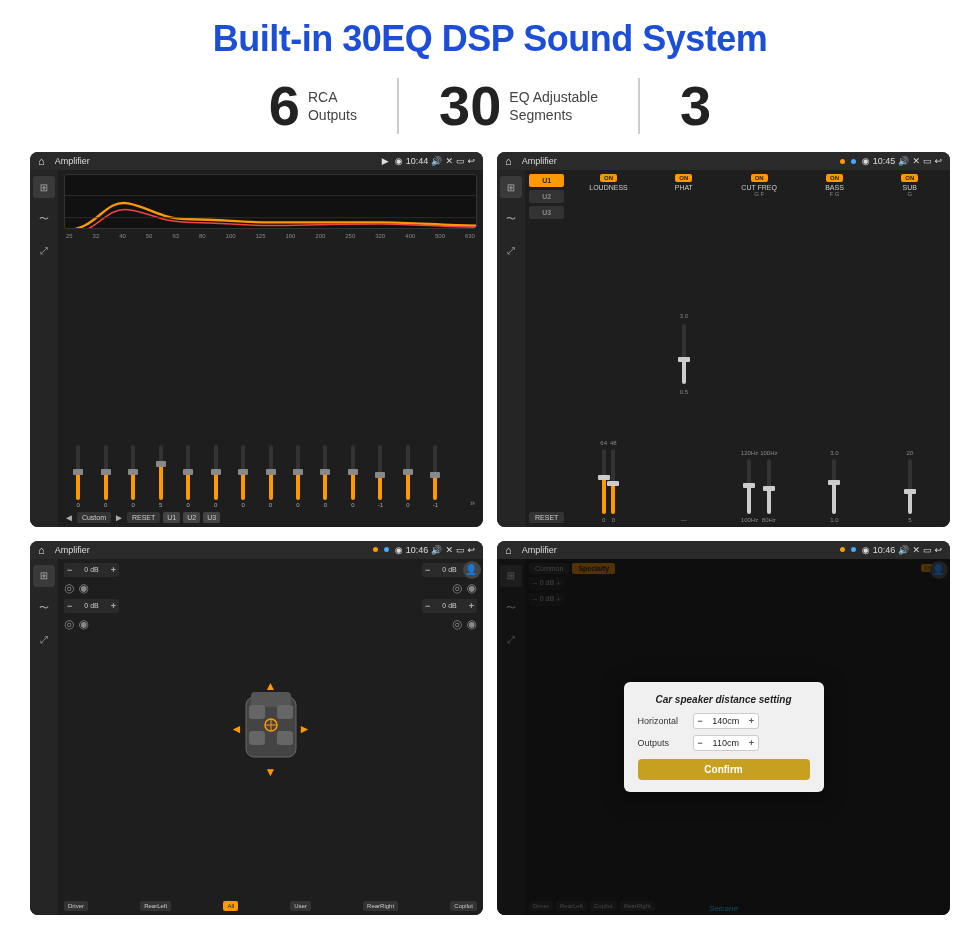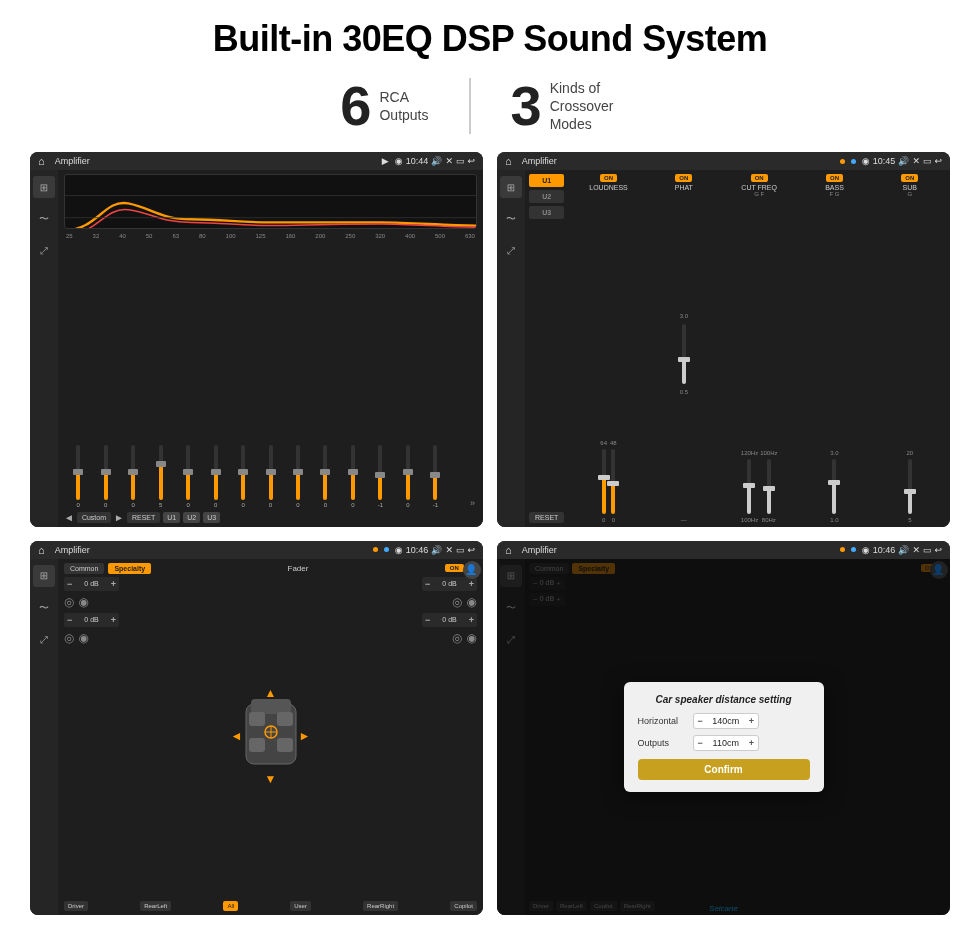--- a/index.html
+++ b/index.html
@@ -18,21 +18,21 @@
       display: flex;
       flex-direction: column;
       align-items: center;
       padding: 18px 30px 10px 30px;
     }
 
     
     .main-title {
       font-size: 36px;
       font-weight: 900;
-      color: #000000;
+      color: #1d4ed8;
       text-align: right;
       margin-bottom: 18px;
       letter-spacing: -0.5px;
     }
 
     
     .stats-row {
       display: flex;
       align-items: center;
       justify-content: center;
@@ -505,22 +505,25 @@
 <div class="page-wrapper">
 
   <h1 class="main-title">Built-in 30EQ DSP Sound System</h1>
 
   <div class="stats-row">
     <div class="stat-item">
       <span class="stat-number">6</span>
       <span class="stat-label">RCA<br>Outputs</span>
     </div>
     <div class="stat-item">
+      <span class="stat-number">30</span>
+      <span class="stat-label">EQ Adjustable<br>Segments</span>
+    </div>
+    <div class="stat-item">
       <span class="stat-number">3</span>
-      <span class="stat-label">Kinds of<br>Crossover Modes</span>
     </div>
   </div>
 
   <div class="screens-grid">
 
     <div class="screen-card">
       <div class="status-bar">
         <span class="home-icon">⌂</span>
         <span class="title">Amplifier</span>
         <span>▶</span>
@@ -834,27 +837,20 @@
           <span>↩</span>
         </span>
       </div>
       <div class="screen-content">
         <div class="left-sidebar">
           <div class="sidebar-icon active">⊞</div>
           <div class="sidebar-icon">〜</div>
           <div class="sidebar-icon">⤢</div>
         </div>
         <div class="fader-main">
-          <div class="fader-top-row">
-            <span class="tab-btn">Common</span>
-            <span class="tab-btn active">Specialty</span>
-            <span style="flex:1;font-size:8px;color:#ccc;text-align:center;">Fader</span>
-            <span class="fader-on-badge">ON</span>
-            <span style="color:#aaa;font-size:8px;margin-left:3px;">|||</span>
-          </div>
           <div class="fader-content">
 
             <div class="fader-controls-left">
               <div class="fader-db-row">
                 <span class="fader-minus">−</span>
                 <span class="fader-db-val">0 dB</span>
                 <span class="fader-plus">+</span>
               </div>
               <div style="display:flex;align-items:center;gap:4px;">
                 <span style="font-size:12px;color:#888;">◎</span>

